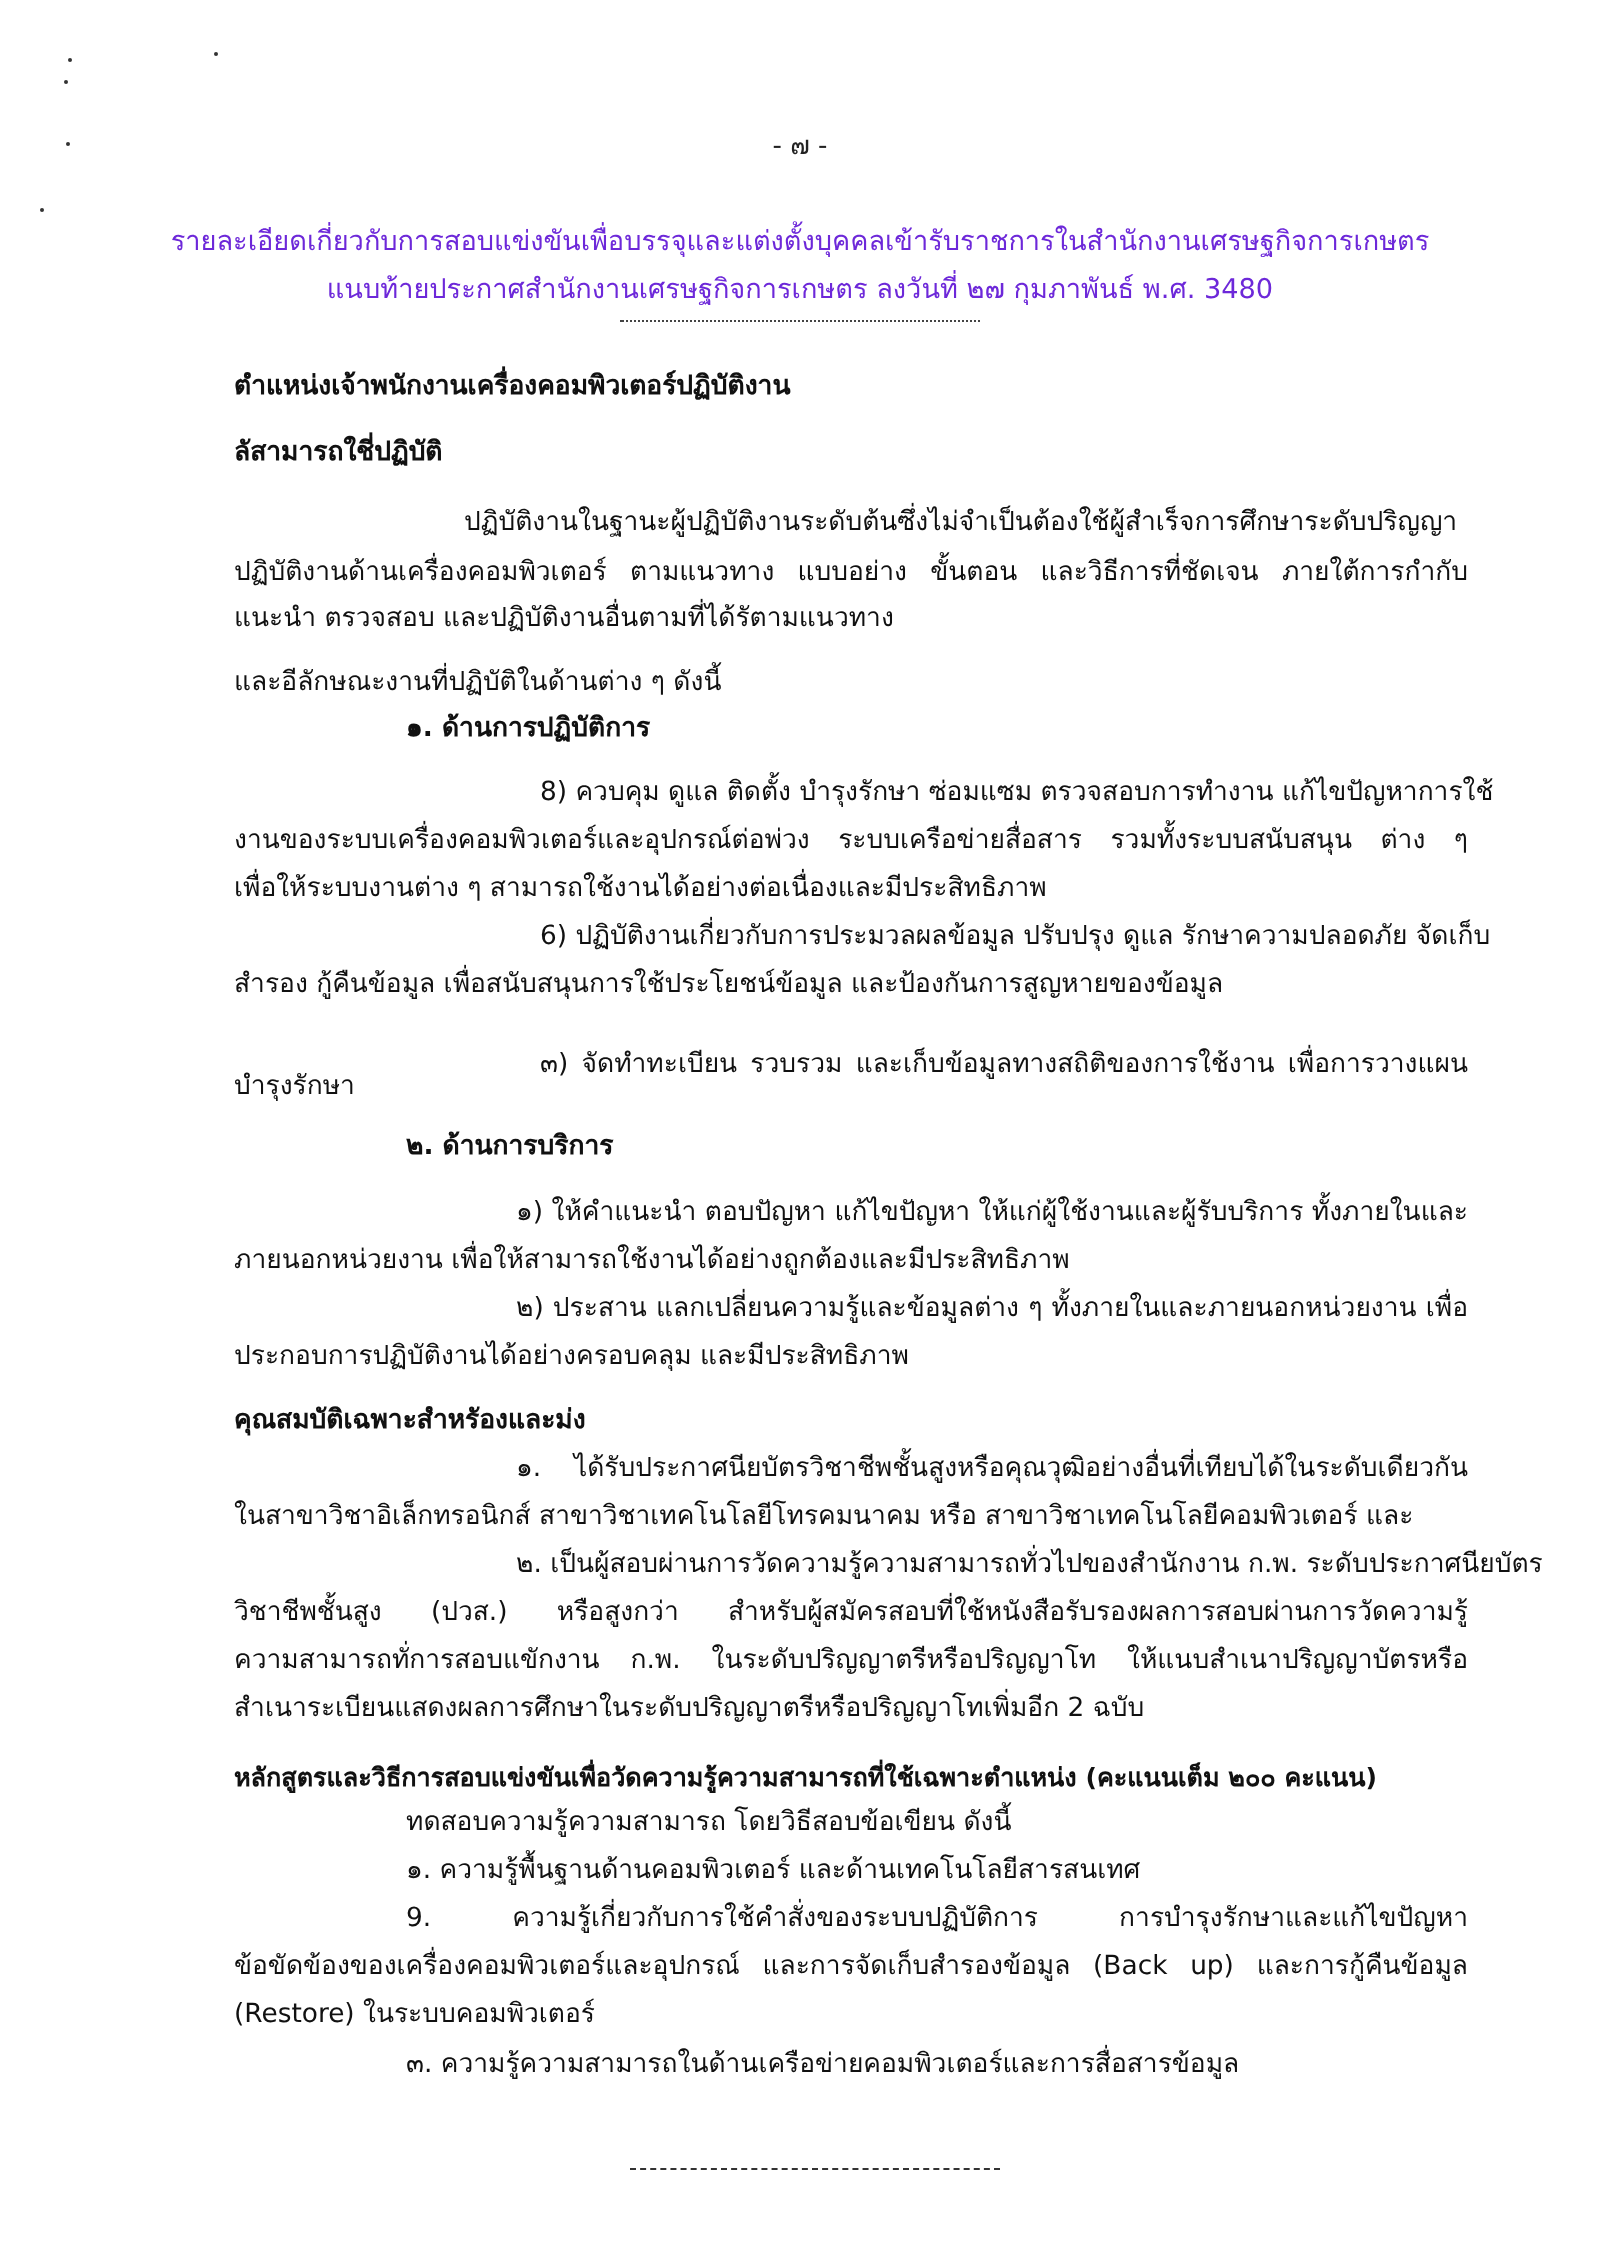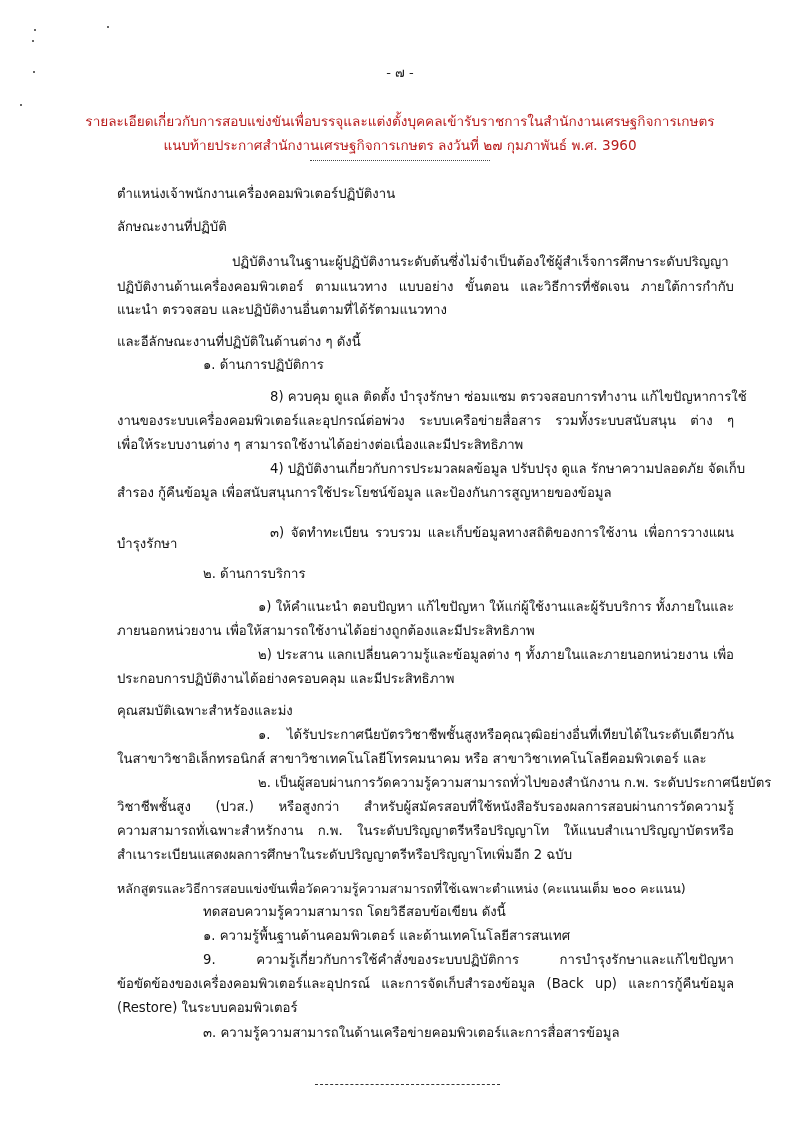--- a/index.html
+++ b/index.html
@@ -8,83 +8,83 @@
     font-family: "DejaVu Sans", "Liberation Sans", sans-serif;
     color: #111111;
   }
   .speck { position: absolute; width: 2px; height: 2px; background: #333; border-radius: 50%; }
   .page-number {
     position: absolute; top: 62px; left: 0; width: 800px; text-align: center;
     font-size: 13px; color: #222;
   }
   .title {
     position: absolute; left: 0; width: 800px; text-align: center;
-    font-size: 13.6px; line-height: 22px; color: #b91c1c;
+    font-size: 13.6px; line-height: 22px; color: #6d28d9;
   }
   .title.l1 { top: 110px; }
   .title.l2 { top: 134px; }
   .title-dots {
     position: absolute; top: 160px; left: 310px; width: 180px;
     border-top: 1px dotted #444;
   }
   .line {
     position: absolute; left: 117px; width: 617px;
     font-size: 13.2px; line-height: 22px; white-space: nowrap; color: #111;
   }
-  .bold { font-weight: normal; }
+  .bold { font-weight: bold; }
   .justify { text-align: justify; text-align-last: justify; }
   .end-rule {
     position: absolute; top: 1084px; left: 315px; width: 185px;
     border-top: 1px dashed #333;
   }
 </style>
 </head>
 <body>
 
 <div class="speck" style="left:34px;top:29px"></div>
 <div class="speck" style="left:32px;top:40px"></div>
 <div class="speck" style="left:33px;top:71px"></div>
 <div class="speck" style="left:20px;top:104px"></div>
 <div class="speck" style="left:107px;top:26px"></div>
 
 <div class="page-number">- ๗ -</div>
 
 <div class="title l1">รายละเอียดเกี่ยวกับการสอบแข่งขันเพื่อบรรจุและแต่งตั้งบุคคลเข้ารับราชการในสำนักงานเศรษฐกิจการเกษตร</div>
-<div class="title l2">แนบท้ายประกาศสำนักงานเศรษฐกิจการเกษตร ลงวันที่ ๒๗  กุมภาพันธ์ พ.ศ. 3960</div>
+<div class="title l2">แนบท้ายประกาศสำนักงานเศรษฐกิจการเกษตร ลงวันที่ ๒๗  กุมภาพันธ์ พ.ศ. 3480</div>
 <div class="title-dots"></div>
 
 <div class="line bold" style="top:183px">ตำแหน่งเจ้าพนักงานเครื่องคอมพิวเตอร์ปฏิบัติงาน</div>
 
-<div class="line bold" style="top:216px">ลักษณะงานที่ปฏิบัติ</div>
+<div class="line bold" style="top:216px">ลัสามารถใชี่ปฏิบัติ</div>
 <div class="line justify" style="top:251px; left:232px; width:502px">ปฏิบัติงานในฐานะผู้ปฏิบัติงานระดับต้นซึ่งไม่จำเป็นต้องใช้ผู้สำเร็จการศึกษาระดับปริญญา</div>
 <div class="line justify" style="top:276px">ปฏิบัติงานด้านเครื่องคอมพิวเตอร์ ตามแนวทาง แบบอย่าง ขั้นตอน และวิธีการที่ชัดเจน ภายใต้การกำกับ</div>
 <div class="line" style="top:299px">แนะนำ ตรวจสอบ และปฏิบัติงานอื่นตามที่ได้รัตามแนวทาง</div>
 <div class="line" style="top:331px">และอีลักษณะงานที่ปฏิบัติในด้านต่าง ๆ ดังนี้</div>
 
 <div class="line bold" style="top:354px; left:203px">๑. ด้านการปฏิบัติการ</div>
 <div class="line justify" style="top:386px; left:270px; width:464px">8) ควบคุม ดูแล ติดตั้ง บำรุงรักษา ซ่อมแซม ตรวจสอบการทำงาน แก้ไขปัญหาการใช้</div>
 <div class="line justify" style="top:410px">งานของระบบเครื่องคอมพิวเตอร์และอุปกรณ์ต่อพ่วง ระบบเครือข่ายสื่อสาร รวมทั้งระบบสนับสนุน ต่าง ๆ</div>
 <div class="line" style="top:434px">เพื่อให้ระบบงานต่าง ๆ สามารถใช้งานได้อย่างต่อเนื่องและมีประสิทธิภาพ</div>
-<div class="line justify" style="top:458px; left:270px; width:464px">4) ปฏิบัติงานเกี่ยวกับการประมวลผลข้อมูล ปรับปรุง ดูแล รักษาความปลอดภัย จัดเก็บ</div>
+<div class="line justify" style="top:458px; left:270px; width:464px">6) ปฏิบัติงานเกี่ยวกับการประมวลผลข้อมูล ปรับปรุง ดูแล รักษาความปลอดภัย จัดเก็บ</div>
 <div class="line" style="top:482px">สำรอง กู้คืนข้อมูล เพื่อสนับสนุนการใช้ประโยชน์ข้อมูล และป้องกันการสูญหายของข้อมูล</div>
 <div class="line justify" style="top:522px; left:270px; width:464px">๓) จัดทำทะเบียน รวบรวม และเก็บข้อมูลทางสถิติของการใช้งาน เพื่อการวางแผน</div>
 <div class="line" style="top:533px">บำรุงรักษา</div>
 
 <div class="line bold" style="top:563px; left:203px">๒. ด้านการบริการ</div>
 <div class="line justify" style="top:596px; left:258px; width:476px">๑) ให้คำแนะนำ ตอบปัญหา แก้ไขปัญหา ให้แก่ผู้ใช้งานและผู้รับบริการ ทั้งภายในและ</div>
 <div class="line" style="top:620px">ภายนอกหน่วยงาน เพื่อให้สามารถใช้งานได้อย่างถูกต้องและมีประสิทธิภาพ</div>
 <div class="line justify" style="top:644px; left:258px; width:476px">๒) ประสาน แลกเปลี่ยนความรู้และข้อมูลต่าง ๆ ทั้งภายในและภายนอกหน่วยงาน เพื่อ</div>
 <div class="line" style="top:668px">ประกอบการปฏิบัติงานได้อย่างครอบคลุม และมีประสิทธิภาพ</div>
 
 <div class="line bold" style="top:700px">คุณสมบัติเฉพาะสำหรัองและม่ง</div>
 <div class="line justify" style="top:724px; left:258px; width:476px">๑. ได้รับประกาศนียบัตรวิชาชีพชั้นสูงหรือคุณวุฒิอย่างอื่นที่เทียบได้ในระดับเดียวกัน</div>
 <div class="line" style="top:748px">ในสาขาวิชาอิเล็กทรอนิกส์ สาขาวิชาเทคโนโลยีโทรคมนาคม หรือ สาขาวิชาเทคโนโลยีคอมพิวเตอร์ และ</div>
 <div class="line justify" style="top:772px; left:258px; width:476px">๒. เป็นผู้สอบผ่านการวัดความรู้ความสามารถทั่วไปของสำนักงาน ก.พ. ระดับประกาศนียบัตร</div>
 <div class="line justify" style="top:796px">วิชาชีพชั้นสูง (ปวส.) หรือสูงกว่า สำหรับผู้สมัครสอบที่ใช้หนังสือรับรองผลการสอบผ่านการวัดความรู้</div>
-<div class="line justify" style="top:820px">ความสามารถทั่เฉพาะสำหรักงาน ก.พ. ในระดับปริญญาตรีหรือปริญญาโท ให้แนบสำเนาปริญญาบัตรหรือ</div>
+<div class="line justify" style="top:820px">ความสามารถทั่การสอบแขักงาน ก.พ. ในระดับปริญญาตรีหรือปริญญาโท ให้แนบสำเนาปริญญาบัตรหรือ</div>
 <div class="line" style="top:844px">สำเนาระเบียนแสดงผลการศึกษาในระดับปริญญาตรีหรือปริญญาโทเพิ่มอีก 2 ฉบับ</div>
 
 <div class="line bold" style="top:878px; font-size:12.6px; width:640px">หลักสูตรและวิธีการสอบแข่งขันเพื่อวัดความรู้ความสามารถที่ใช้เฉพาะตำแหน่ง (คะแนนเต็ม ๒๐๐ คะแนน)</div>
 <div class="line" style="top:901px; left:203px">ทดสอบความรู้ความสามารถ โดยวิธีสอบข้อเขียน ดังนี้</div>
 <div class="line" style="top:925px; left:203px">๑. ความรู้พื้นฐานด้านคอมพิวเตอร์ และด้านเทคโนโลยีสารสนเทศ</div>
 <div class="line justify" style="top:949px; left:203px; width:531px">9. ความรู้เกี่ยวกับการใช้คำสั่งของระบบปฏิบัติการ การบำรุงรักษาและแก้ไขปัญหา</div>
 <div class="line justify" style="top:973px">ข้อขัดข้องของเครื่องคอมพิวเตอร์และอุปกรณ์ และการจัดเก็บสำรองข้อมูล (Back  up) และการกู้คืนข้อมูล</div>
 <div class="line" style="top:997px">(Restore) ในระบบคอมพิวเตอร์</div>
 <div class="line" style="top:1022px; left:203px">๓. ความรู้ความสามารถในด้านเครือข่ายคอมพิวเตอร์และการสื่อสารข้อมูล</div>
 

